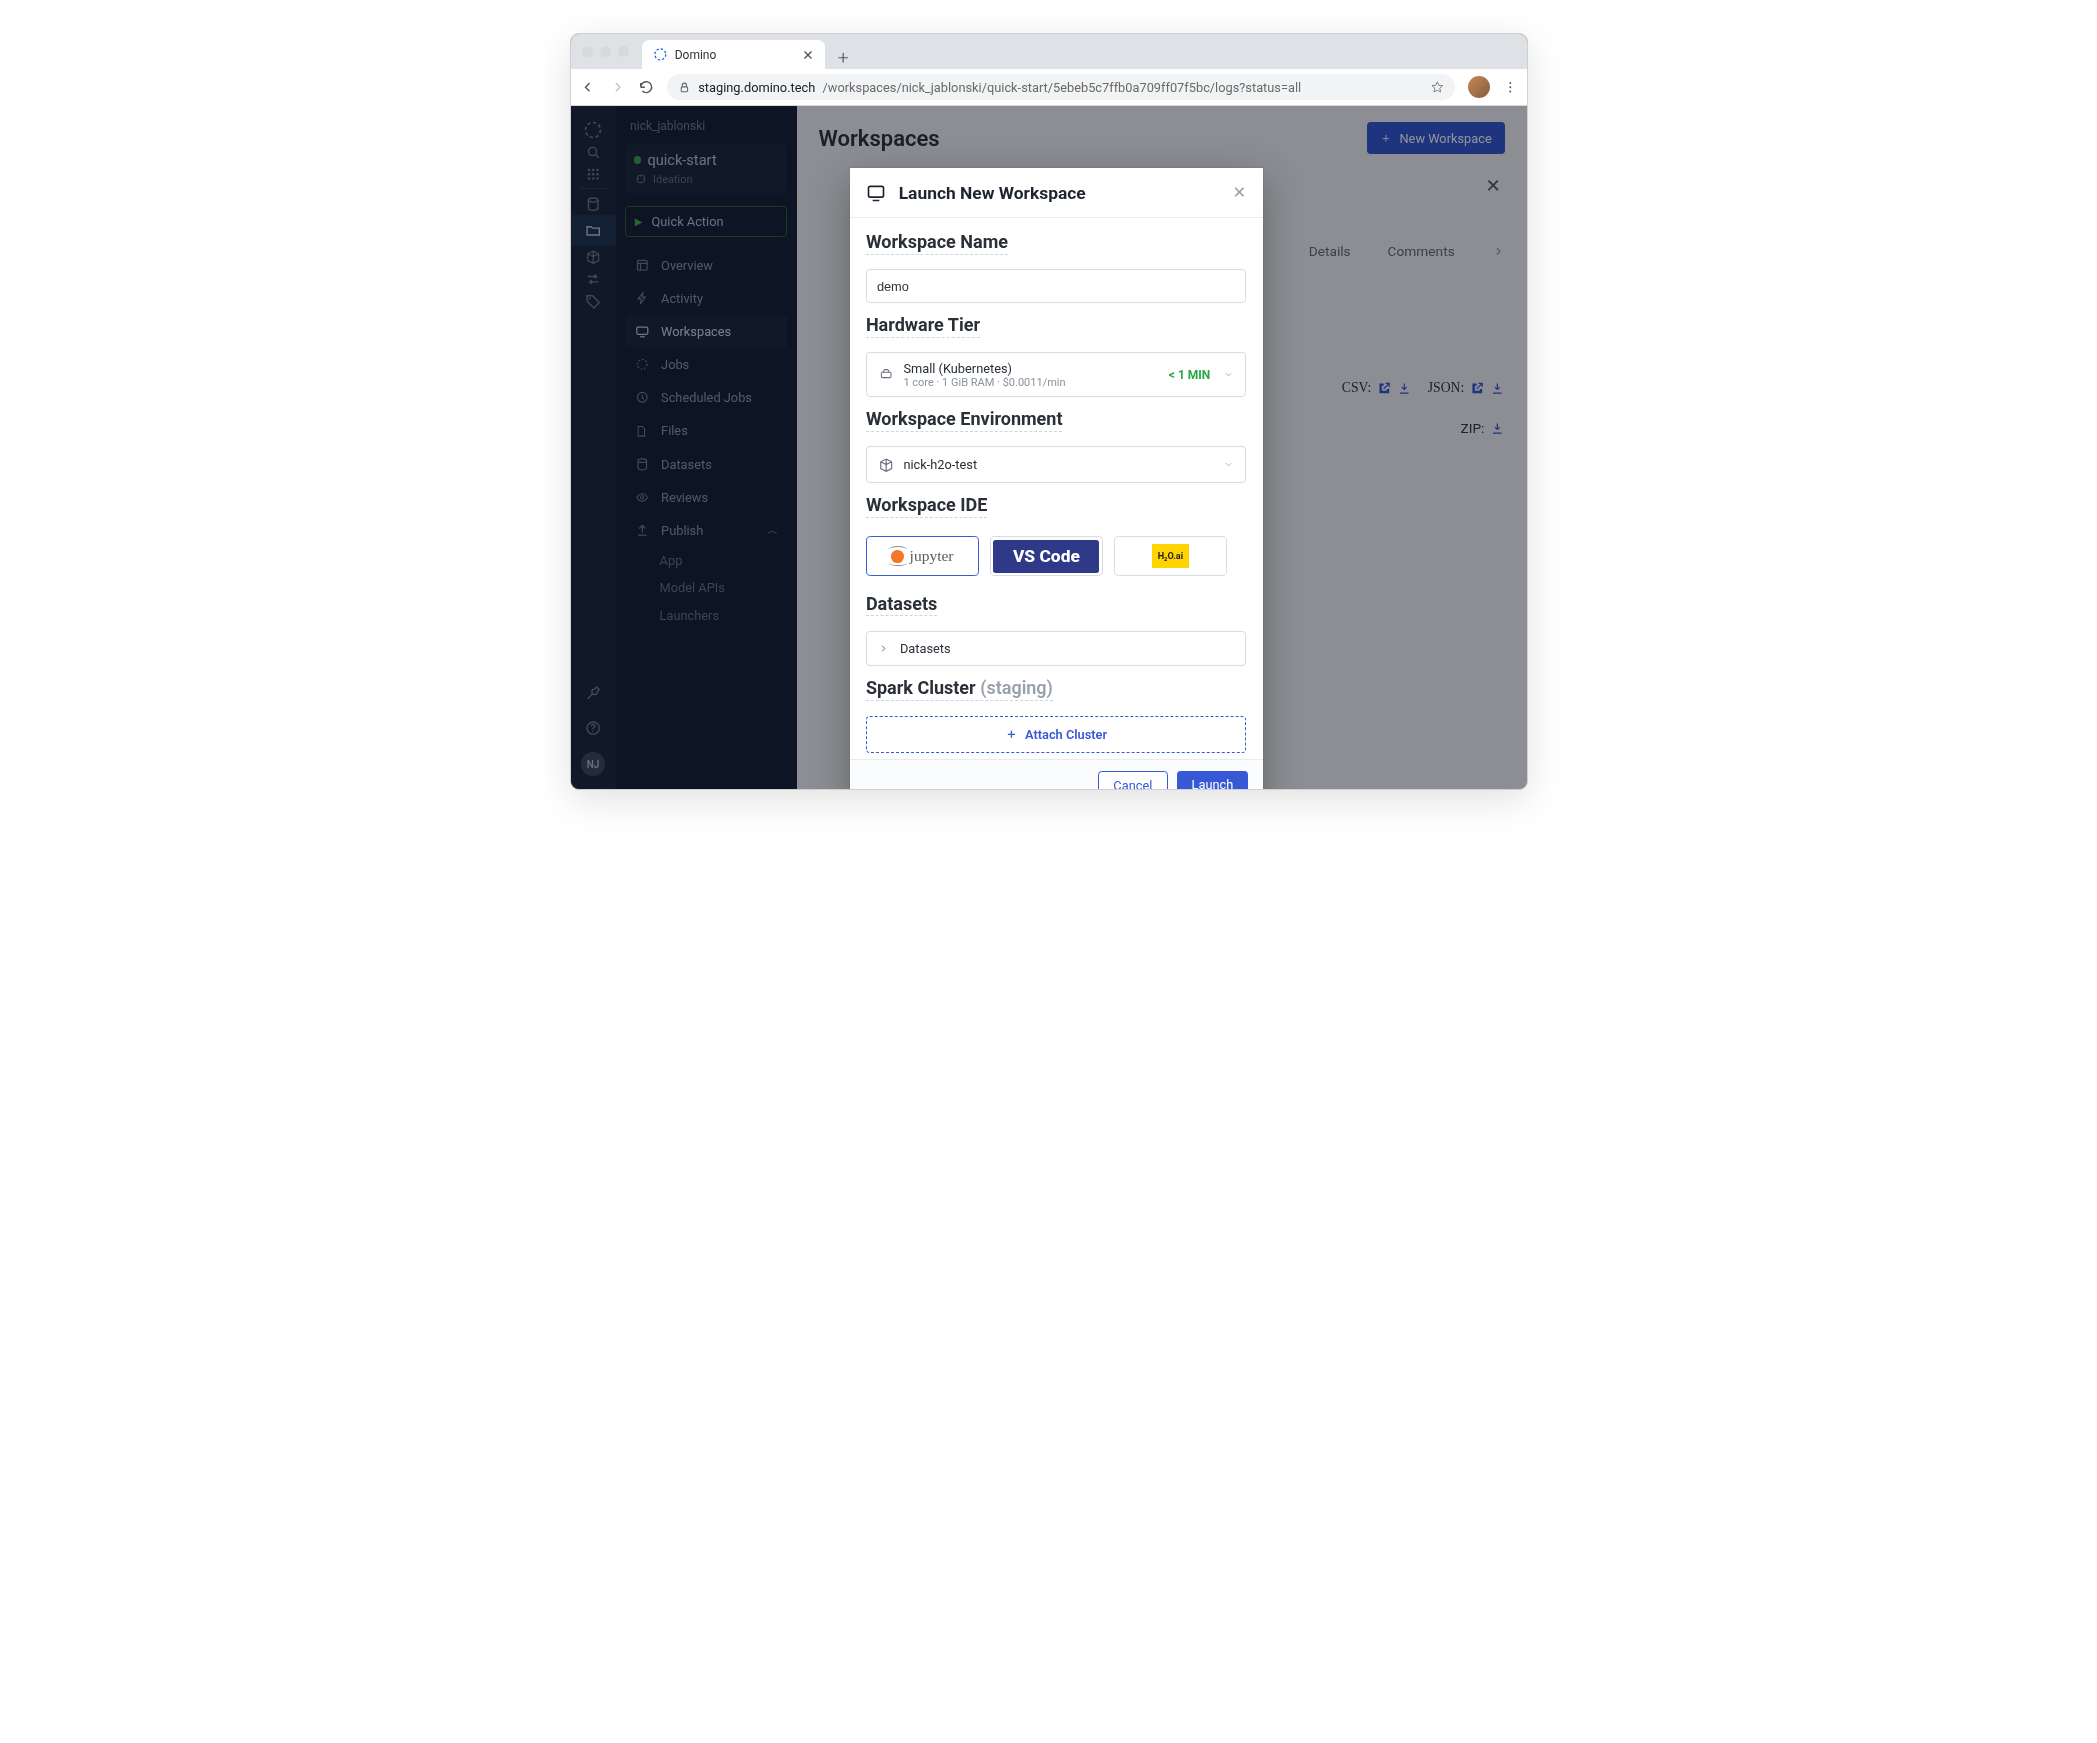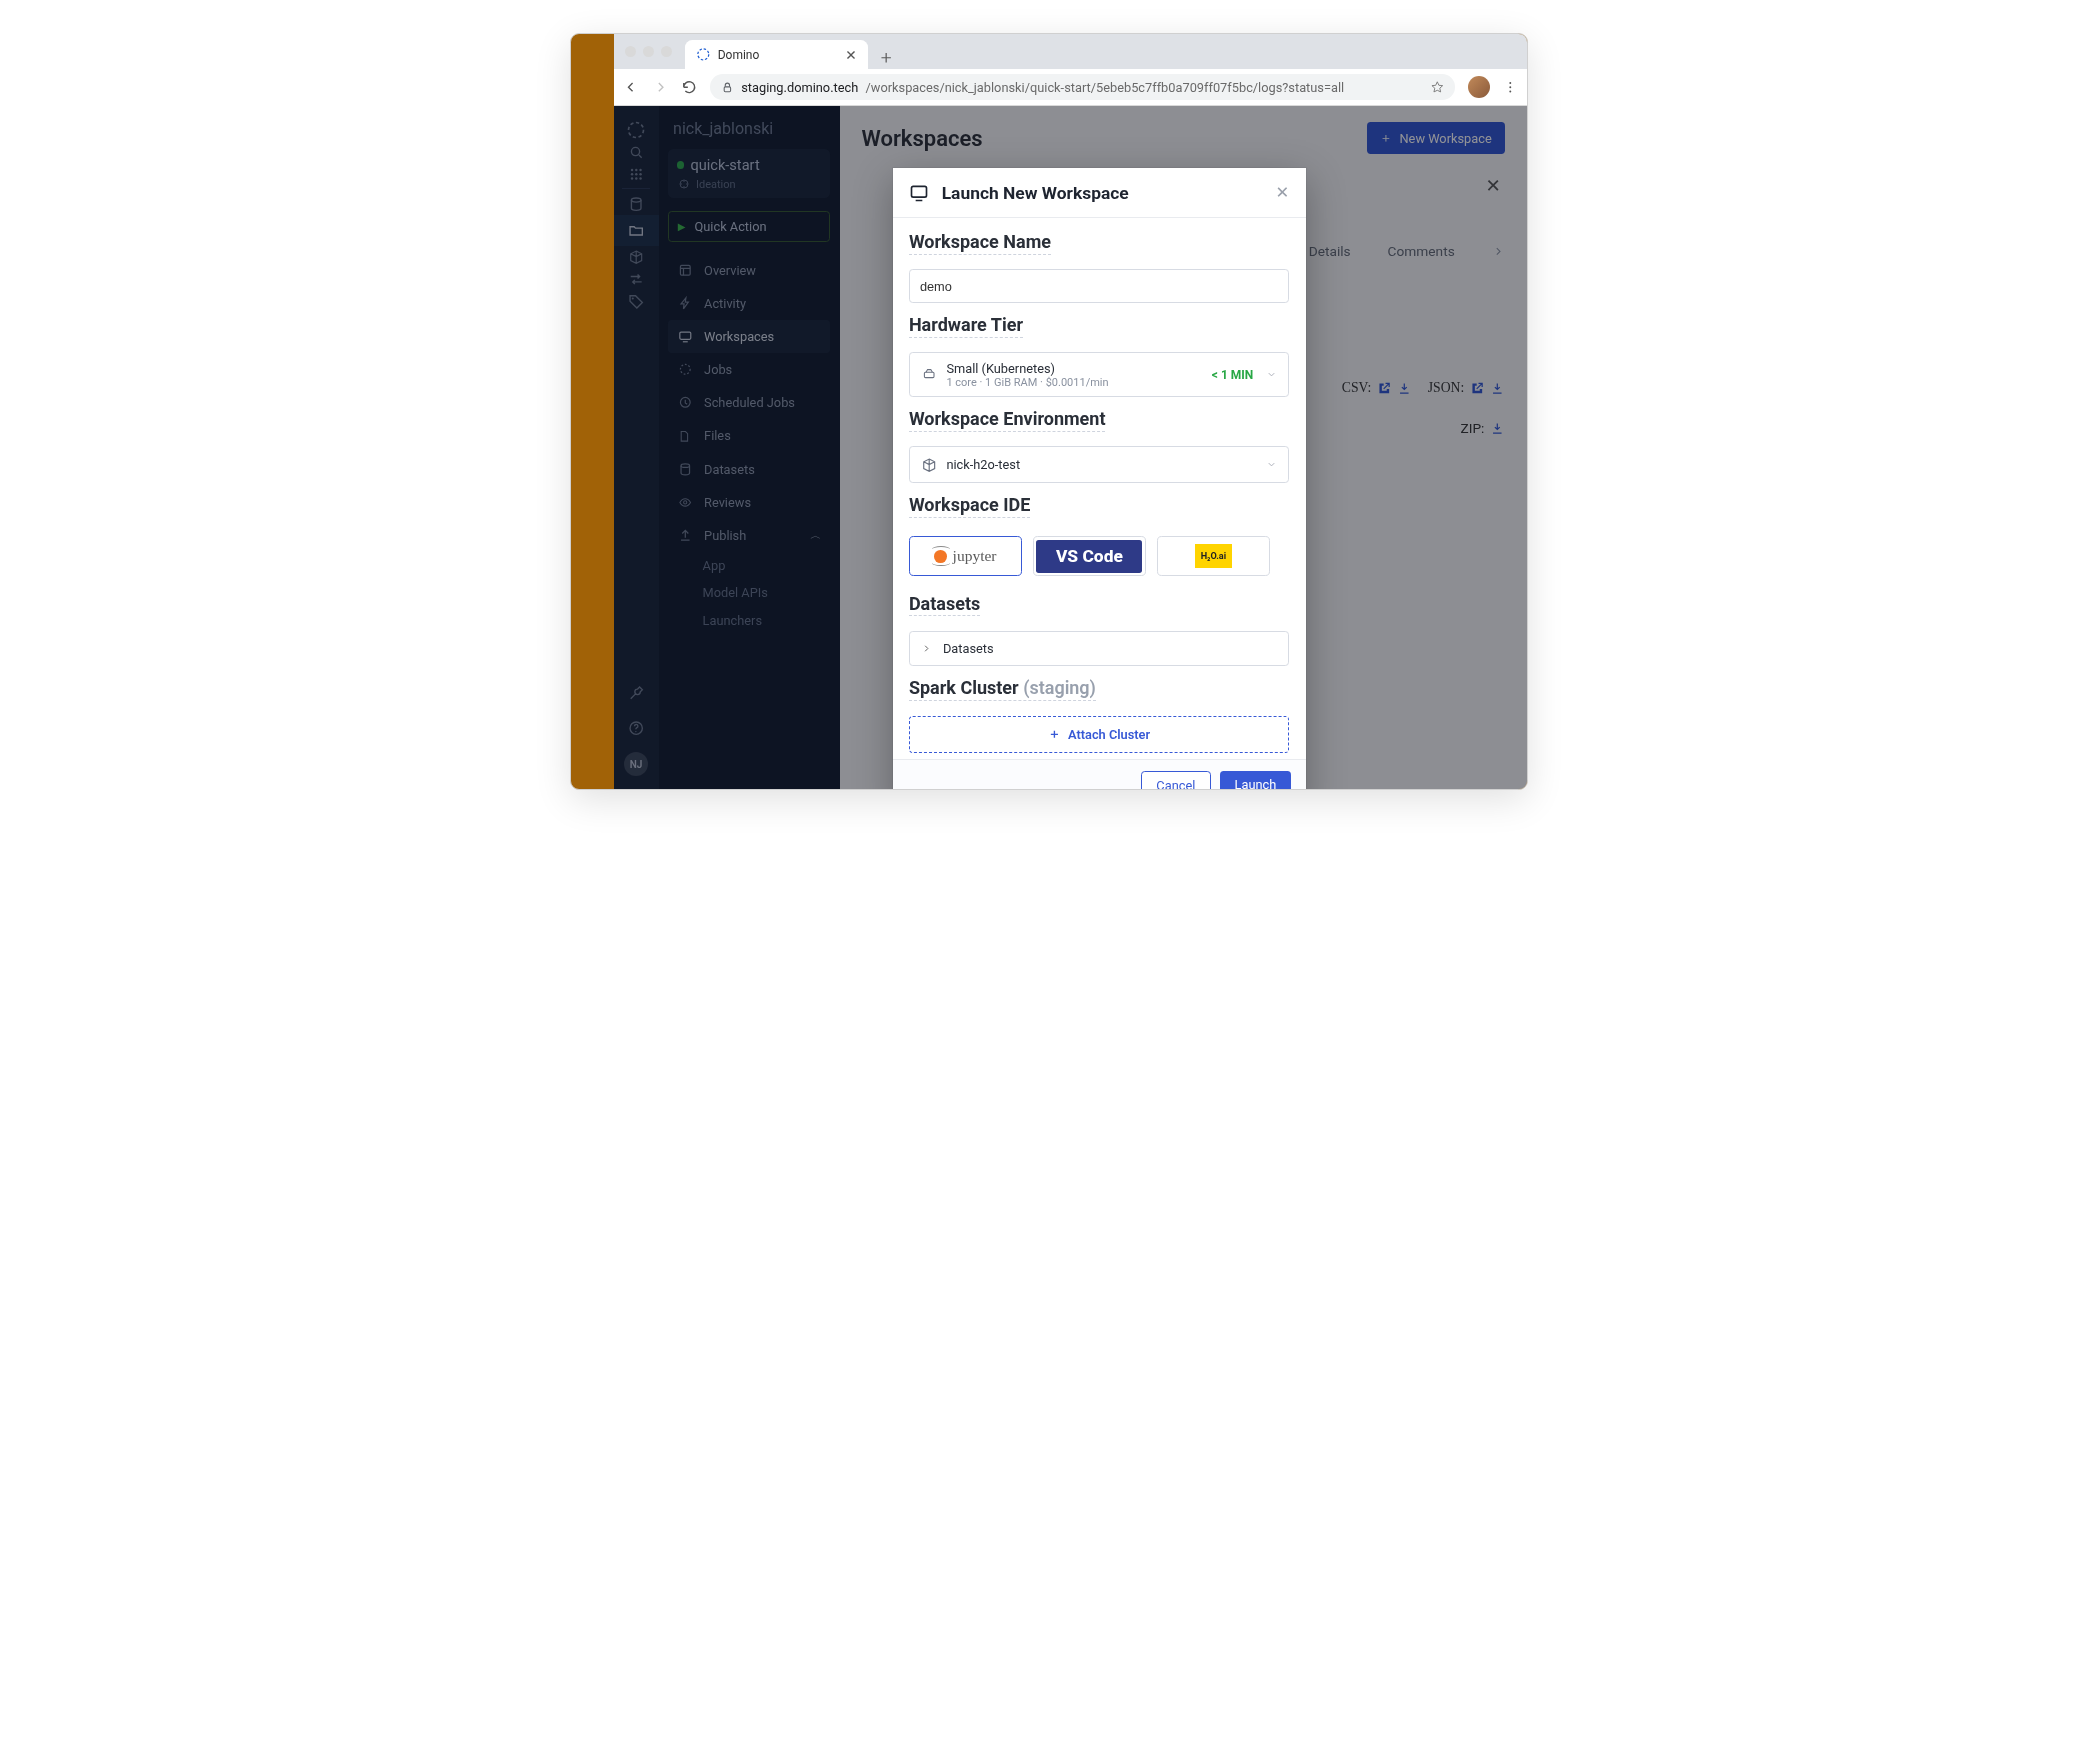--- a/index.html
+++ b/index.html
@@ -7,21 +7,20 @@
   body { background:#fff; display:flex; align-items:flex-start; justify-content:center; }
 
   .frame {
     width:958px; 
     background:#a16207;
     border:0.9px solid #d0d0d0;
     border-radius:9.1px;
     overflow:hidden;
     margin:33px 0 0 0;
     box-shadow: 0 9.1px 37px rgba(0,0,0,0.12);
-    padding-left: 43px;
   }
 
   
   .tabbar {
     background:#dee1e6;
     height:35px;
     display:flex;
     align-items:flex-end;
     padding:5.5px 7.3px 0 7.3px;
     position:relative;
@@ -103,21 +102,21 @@
     width:181px;
     background:#0f1a2e;
     color:#8d98ad;
     padding:11px 9.1px;
     display:flex;
     flex-direction:column;
     gap:3.7px;
     position:relative;
     font-size:12.8px;
   }
-  .sp-user { font-size:16px; color:#6d7a92; padding:1.8px 5.5px 7.3px; }
+  .sp-user { font-size:12px; color:#6d7a92; padding:1.8px 5.5px 7.3px; }
   .project-chip {
     background:#17243a;
     border-radius:5.5px;
     padding:7.3px 9.1px;
     color:#b8c2d6;
   }
   .project-chip .row1 { display:flex; align-items:center; gap:6.4px;}
   .project-chip .dot { width:7.3px; height:7.3px; border-radius:50%; background:#2aa84a;}
   .project-chip .name { font-size:14.6px; }
   .project-chip .sub { font-size:11px; color:#5f6c85; display:flex; align-items:center; gap:5.5px; margin-top:3.7px; margin-left:1.8px;}

